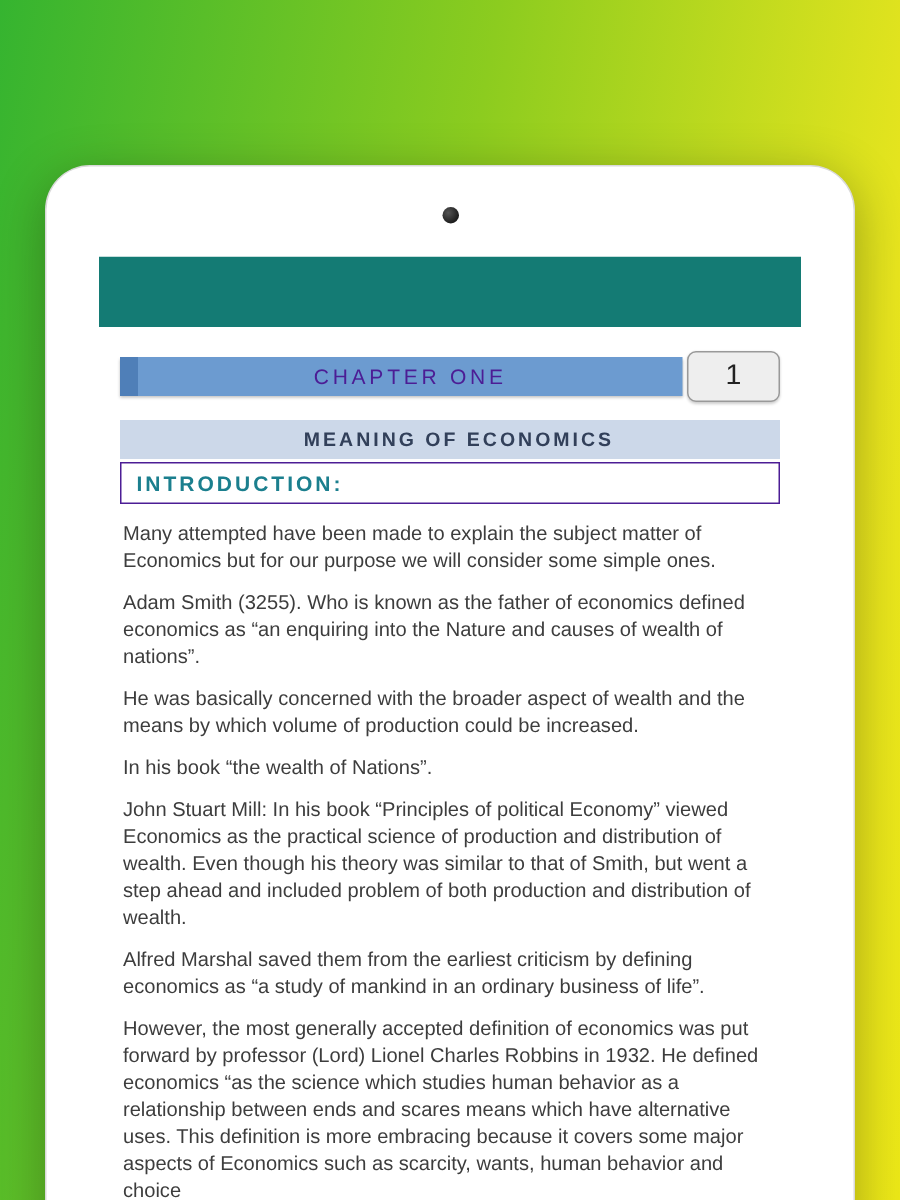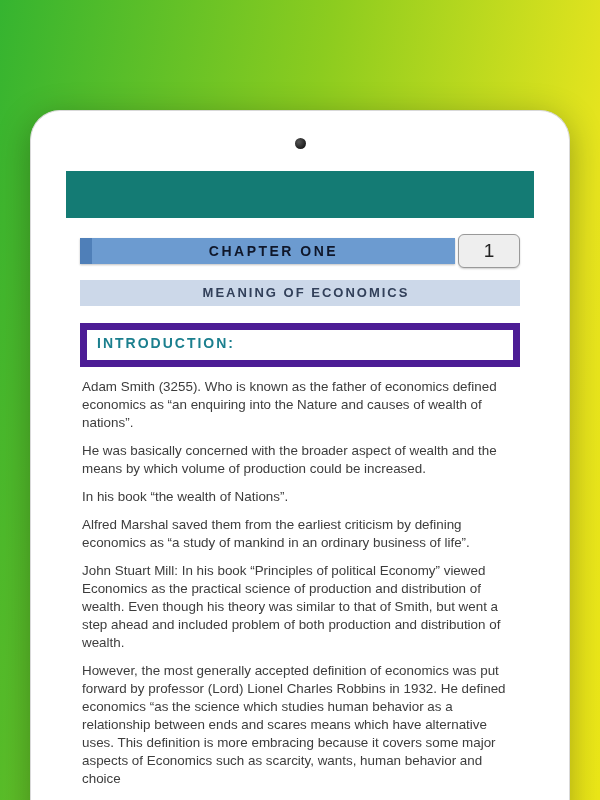--- a/index.html
+++ b/index.html
@@ -109,24 +109,24 @@
   .chapter-row {
     display: flex;
     align-items: center;
   }
   .chapter-bar {
     flex: 1 1 auto;
     height: 26px;
     line-height: 26px;
     background: #6c9bd0;
     border-left: 12px solid #4f7fb8;
-    color: #0f172a;
+    color: #4c1d95;
     text-align: center;
     font-size: 14px;
-    font-weight: bold;
+    font-weight: normal;
     letter-spacing: 2.5px;
     box-shadow: 0 1px 2px rgba(0,0,0,0.25);
   }
   .page-tab {
     flex: 0 0 62px;
     height: 34px;
     margin-left: 3px;
     background: #eeeeee;
     border: 1px solid #999999;
     border-radius: 6px;
@@ -143,24 +143,24 @@
     line-height: 26px;
     background: #ccd8e9;
     color: #32405a;
     text-align: center;
     font-size: 13px;
     font-weight: bold;
     letter-spacing: 2px;
     padding-left: 12px;
   }
   .intro-box {
-    margin-top: 17px;
-    height: 44px;
+    margin-top: 2px;
+    height: 28px;
     line-height: 26px;
-    border: 7px solid #4c1d95;
+    border: 1px solid #4c1d95;
     padding-left: 10px;
     color: #1b7f8e;
     font-size: 14px;
     font-weight: bold;
     letter-spacing: 2px;
   }
   .paragraphs { margin-top: 11px; }
   .paragraphs p {
     margin: 0 2px 10px 2px;
     color: #3d3d3d;
@@ -184,23 +184,24 @@
       <div class="chapter-row">
         <div class="chapter-bar">CHAPTER ONE</div>
         <div class="page-tab">1</div>
       </div>
 
       <div class="title-bar">MEANING OF ECONOMICS</div>
 
       <div class="intro-box">INTRODUCTION:</div>
 
       <div class="paragraphs">
+        <p>Many attempted have been made to explain the subject matter of Economics but for our purpose we will consider some simple ones.</p>
         <p>Adam Smith (3255). Who is known as the father of economics defined economics as “an enquiring into the Nature and causes of wealth of nations”.</p>
         <p>He was basically concerned with the broader aspect of wealth and the means by which volume of production could be increased.</p>
         <p>In his book “the wealth of Nations”.</p>
+        <p>John Stuart Mill: In his book “Principles of political Economy” viewed Economics as the practical science of production and distribution of wealth. Even though his theory was similar to that of Smith, but went a step ahead and included problem of both production and distribution of wealth.</p>
         <p>Alfred Marshal saved them from the earliest criticism by defining economics as “a study of mankind in an ordinary business of life”.</p>
-        <p>John Stuart Mill: In his book “Principles of political Economy” viewed Economics as the practical science of production and distribution of wealth. Even though his theory was similar to that of Smith, but went a step ahead and included problem of both production and distribution of wealth.</p>
         <p>However, the most generally accepted definition of economics was put forward by professor (Lord) Lionel Charles Robbins in 1932. He defined economics “as the science which studies human behavior as a relationship between ends and scares means which have alternative uses. This definition is more embracing because it covers some major aspects of Economics such as scarcity, wants, human behavior and choice</p>
       </div>
 
     </div>
   </div>
 </div>
 
 </body></html>

